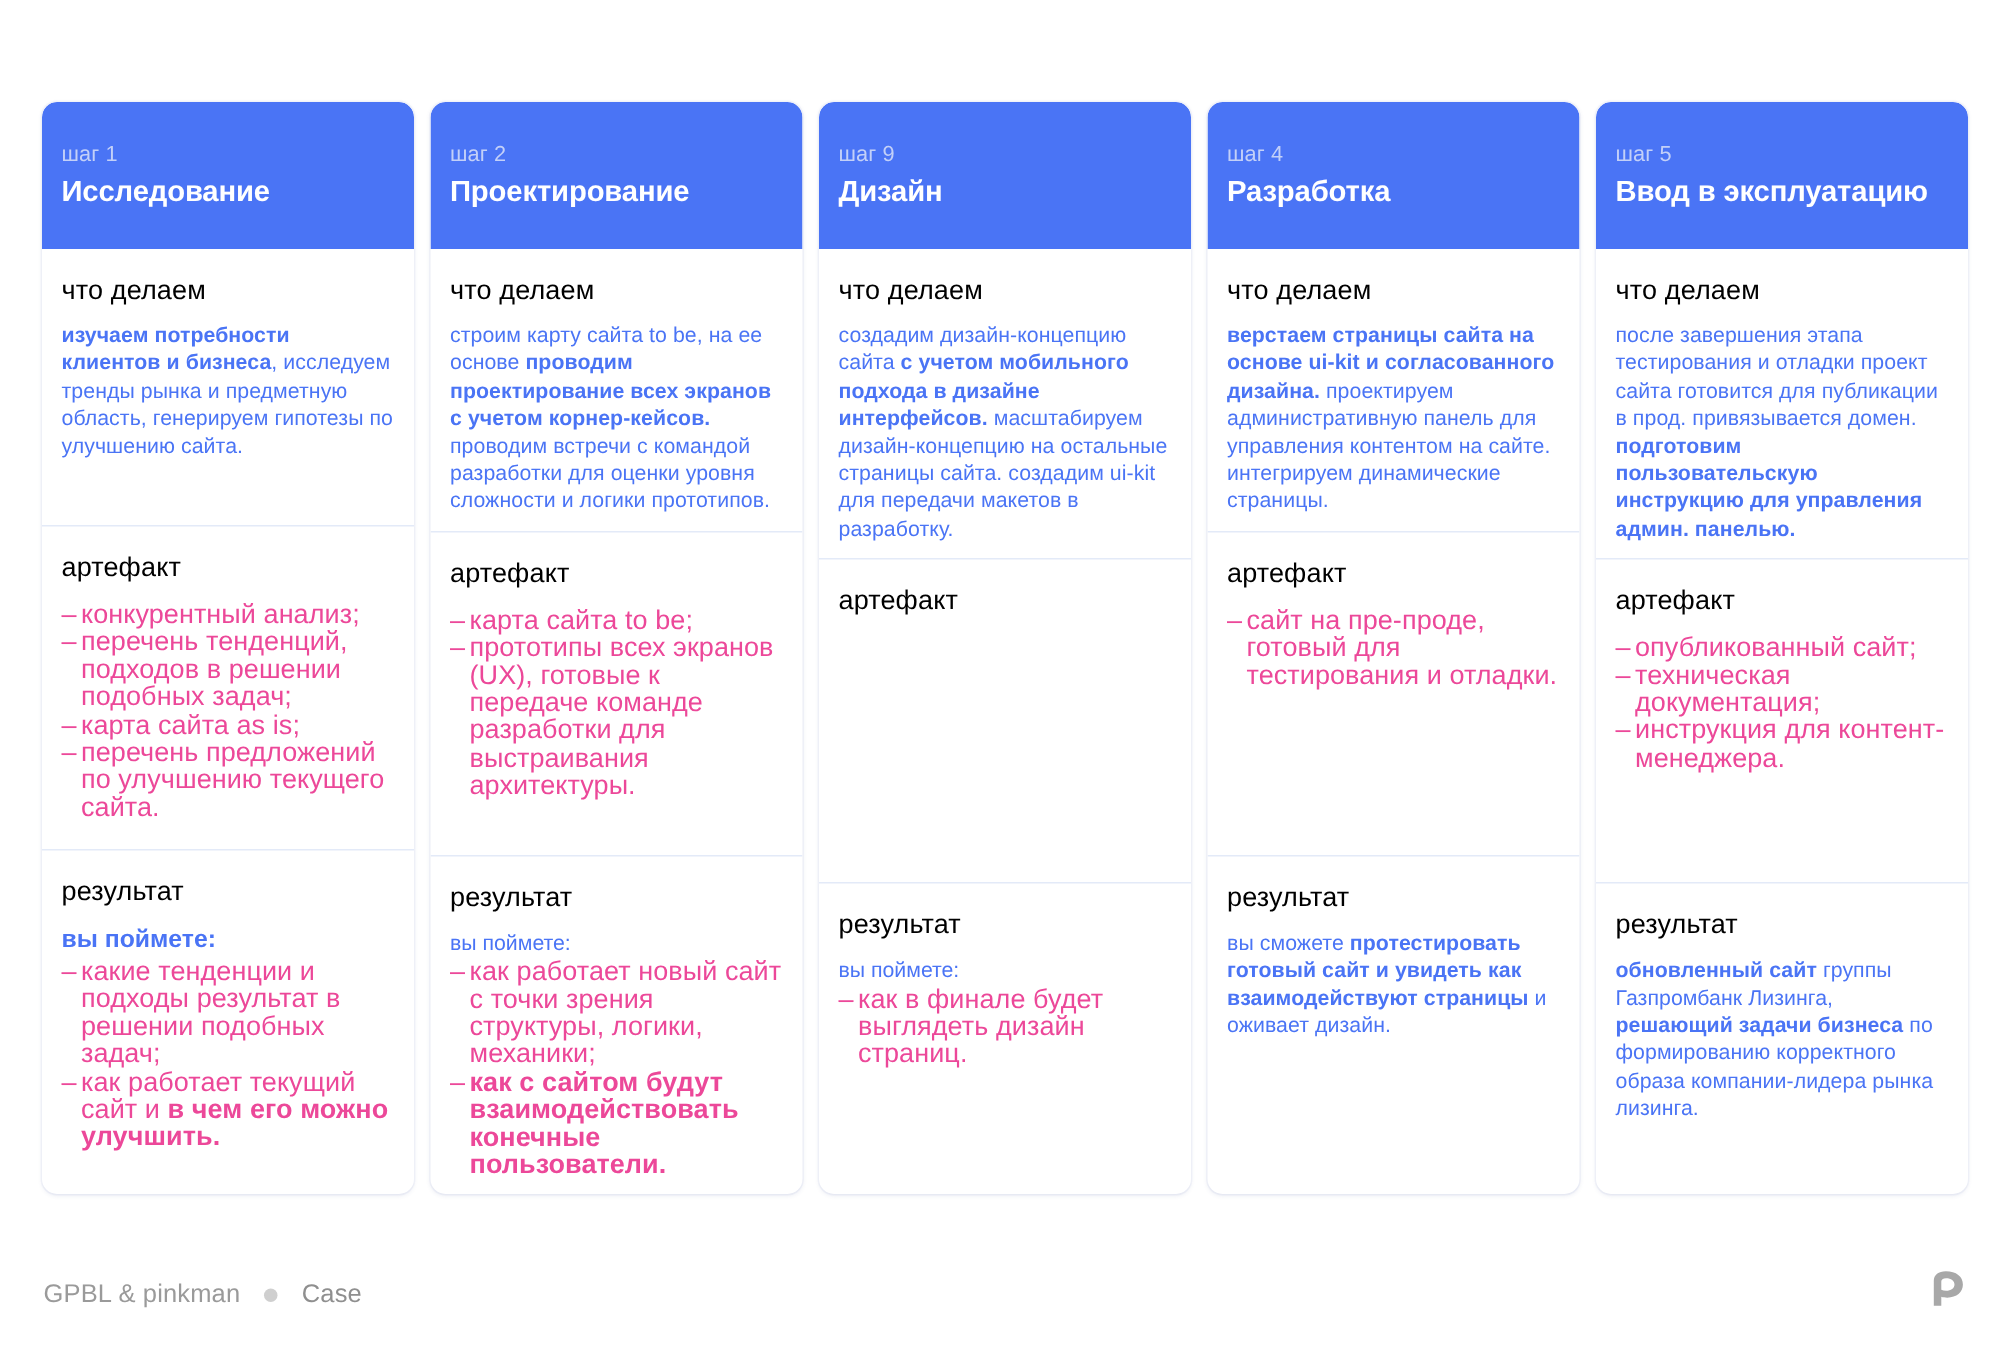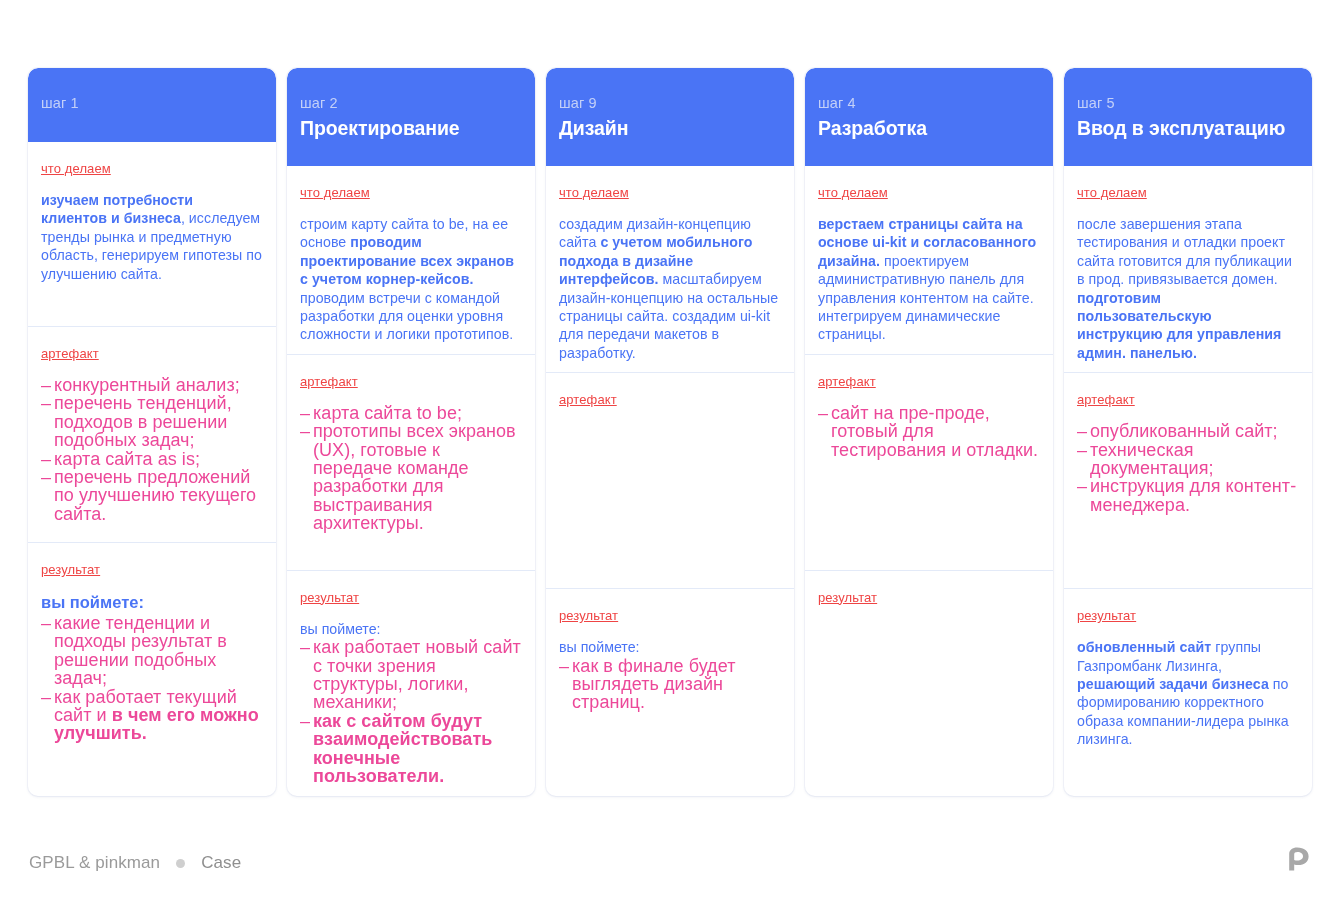--- a/index.html
+++ b/index.html
@@ -71,26 +71,25 @@
 
   .section {
     padding: 18px 13px 10px 13px;
     box-sizing: border-box;
   }
   .section.sec-do     { min-height: 184px; }
   .section.sec-art    { min-height: 216px; border-top: 1px solid #e3eaf8; }
   .section.sec-res    { min-height: 202px; border-top: 1px solid #e3eaf8; }
 
   .sec-label {
-    color: #ef4444;
-    font-size: 13px;
+    color: #000000;
+    font-size: 18px;
     line-height: 18px;
     margin-bottom: 13px;
     letter-spacing: 0.1px;
-    text-decoration: underline;
   }
 
   .body-text {
     color: #4a74f5;
     font-size: 14.2px;
     line-height: 18.4px;
     letter-spacing: 0.05px;
   }
   .body-text b { font-weight: bold; }
 
@@ -164,20 +163,21 @@
 </style>
 </head>
 <body>
 
 <div class="slide">
 
   <div class="cards" id="cards">
       <div class="card">
         <div class="card-head">
           <div class="step-label">шаг 1</div>
+          <div class="step-title">Исследование</div>
         </div>
         <div class="card-body">
           <div class="section sec-do">
             <div class="sec-label">что делаем</div>
             <div class="body-text"><b>изучаем потребности клиентов и бизнеса</b>, исследуем тренды рынка и предметную область, генерируем гипотезы по улучшению сайта.</div>
           </div>
           <div class="section sec-art">
             <div class="sec-label">артефакт</div>
             <ul class="dash-list">
               <li>конкурентный анализ;</li>
@@ -256,20 +256,21 @@
             <div class="body-text"><b>верстаем страницы сайта на основе ui-kit и согласованного дизайна.</b> проектируем административную панель для управления контентом на сайте. интегрируем динамические страницы.</div>
           </div>
           <div class="section sec-art">
             <div class="sec-label">артефакт</div>
             <ul class="dash-list">
               <li>сайт на пре-проде, готовый для тестирования и отладки.</li>
             </ul>
           </div>
           <div class="section sec-res">
             <div class="sec-label">результат</div>
+            <div class="body-text">вы сможете <b>протестировать готовый сайт и увидеть как взаимодействуют страницы</b> и оживает дизайн.</div>
           </div>
         </div>
       </div>
       <div class="card">
         <div class="card-head">
           <div class="step-label">шаг 5</div>
           <div class="step-title">Ввод в эксплуатацию</div>
         </div>
         <div class="card-body">
           <div class="section sec-do">

